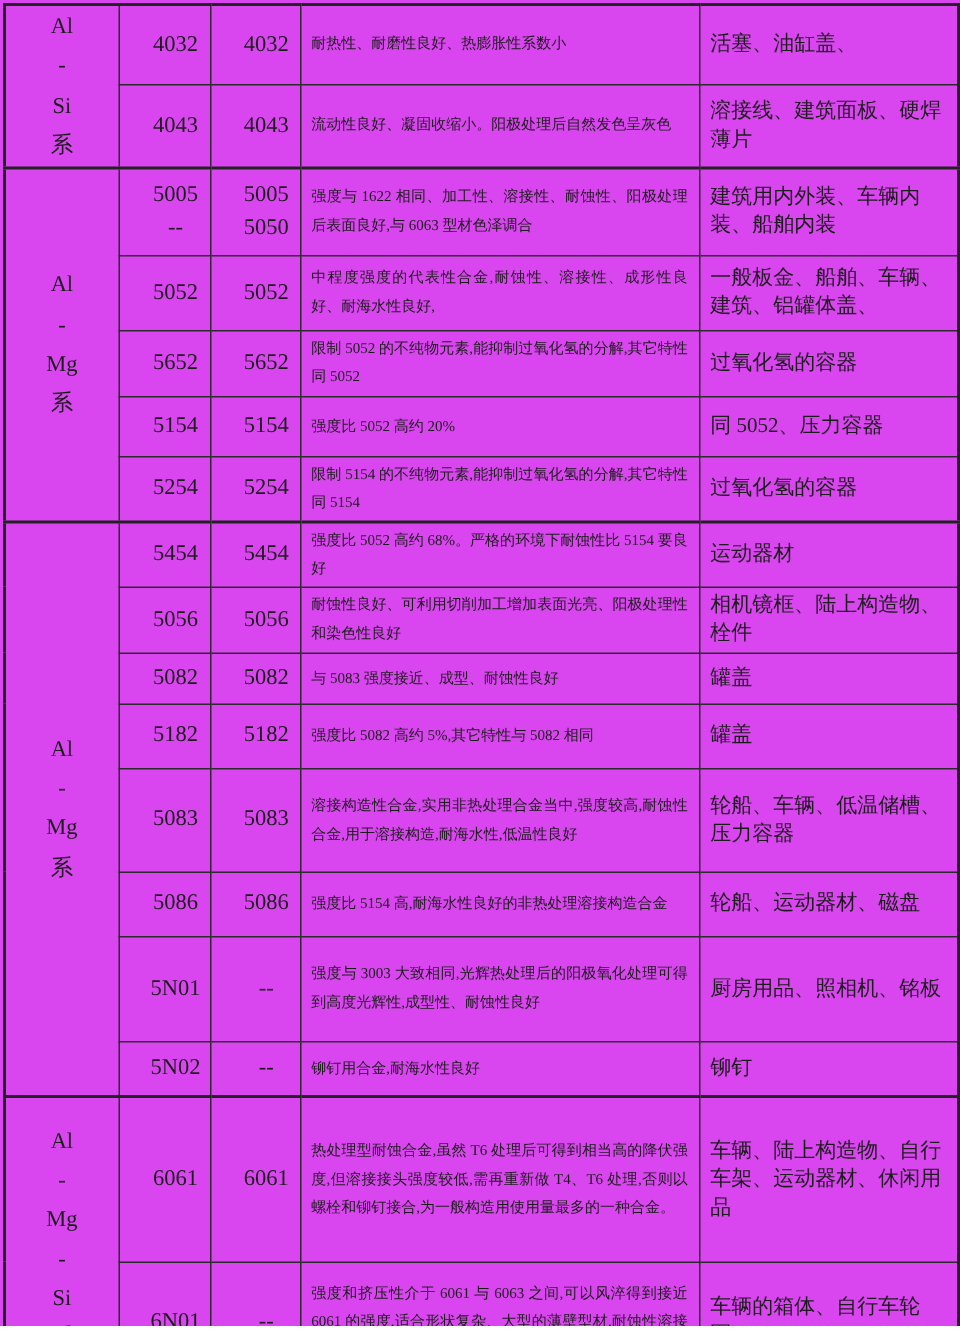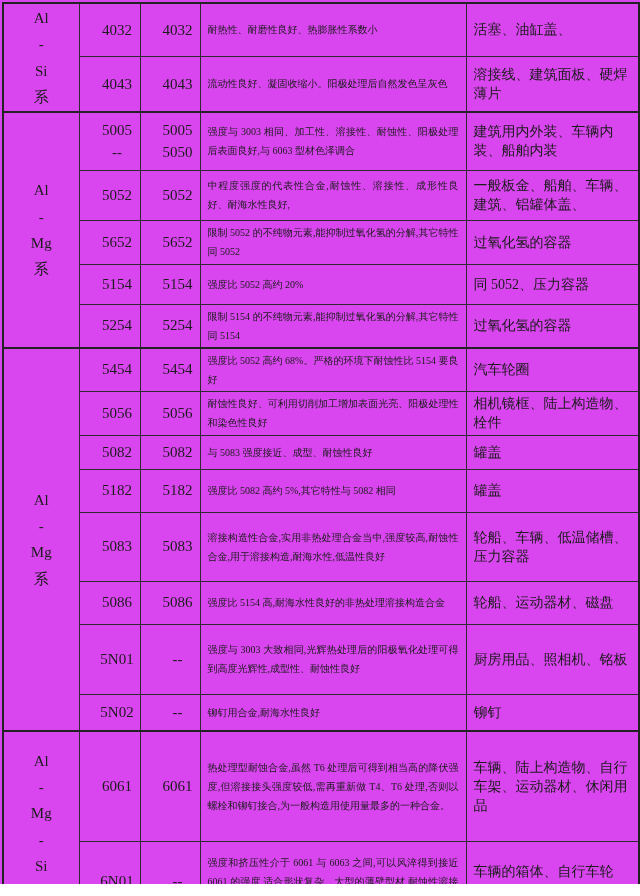--- a/index.html
+++ b/index.html
@@ -96,21 +96,21 @@
 
       <tr style="height:58px" class="group-start">
         <td class="series" rowspan="5">Al
 -
 Mg
 系</td>
         <td class="num">5005
 --</td>
         <td class="num">5005
 5050</td>
-        <td class="desc">强度与 3003 相同、加工性、溶接性、耐蚀性、阳极处理后表面良好,与 6063 型材色泽调合</td>
+        <td class="desc">强度与 1622 相同、加工性、溶接性、耐蚀性、阳极处理后表面良好,与 6063 型材色泽调合</td>
         <td class="app">建筑用内外装、车辆内装、船舶内装</td>
       </tr>
       <tr style="height:50px">
         <td class="num">5052</td>
         <td class="num">5052</td>
         <td class="desc">中程度强度的代表性合金,耐蚀性、溶接性、成形性良好、耐海水性良好,</td>
         <td class="app">一般板金、船舶、车辆、建筑、铝罐体盖、</td>
       </tr>
       <tr style="height:44px">
         <td class="num">5652</td>
@@ -132,21 +132,21 @@
       </tr>
 
       <tr style="height:40px" class="group-start">
         <td class="series" rowspan="8">Al
 -
 Mg
 系</td>
         <td class="num">5454</td>
         <td class="num">5454</td>
         <td class="desc">强度比 5052 高约 68%。严格的环境下耐蚀性比 5154 要良好</td>
-        <td class="app">汽车轮圈</td>
+        <td class="app">运动器材</td>
       </tr>
       <tr style="height:44px">
         <td class="num">5056</td>
         <td class="num">5056</td>
         <td class="desc">耐蚀性良好、可利用切削加工增加表面光亮、阳极处理性和染色性良好</td>
         <td class="app">相机镜框、陆上构造物、栓件</td>
       </tr>
       <tr style="height:34px">
         <td class="num">5082</td>
         <td class="num">5082</td>

